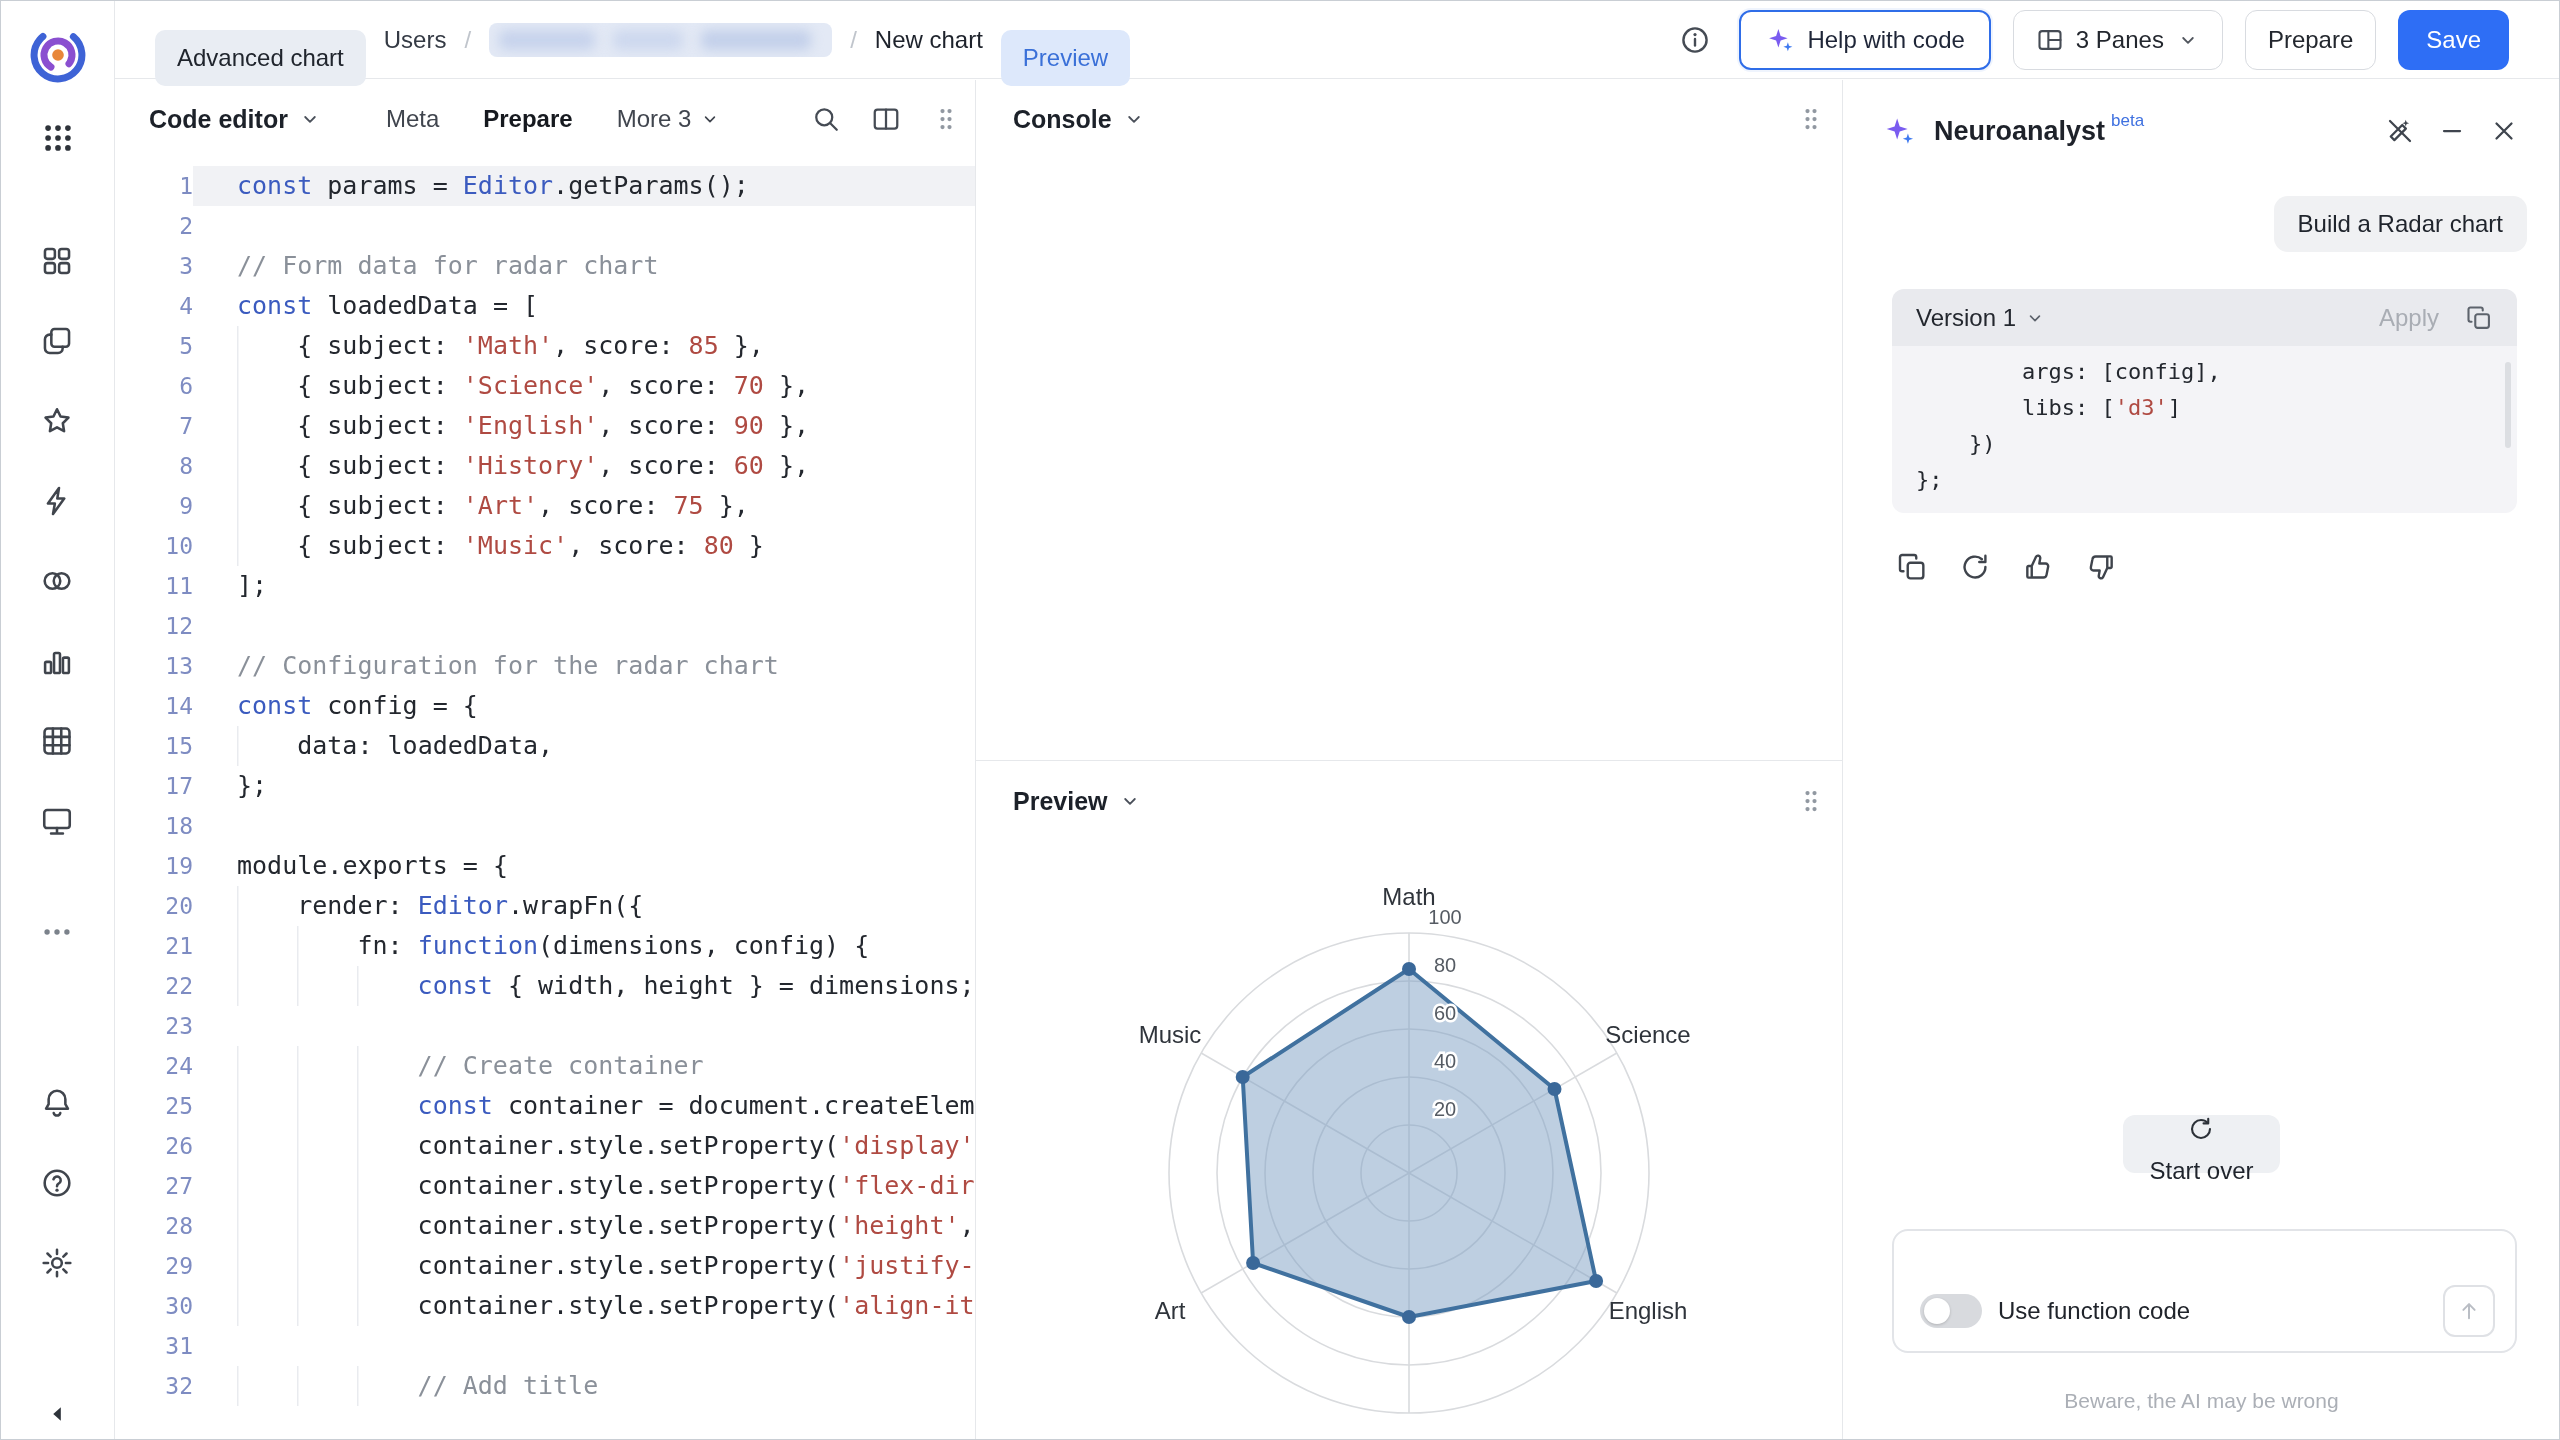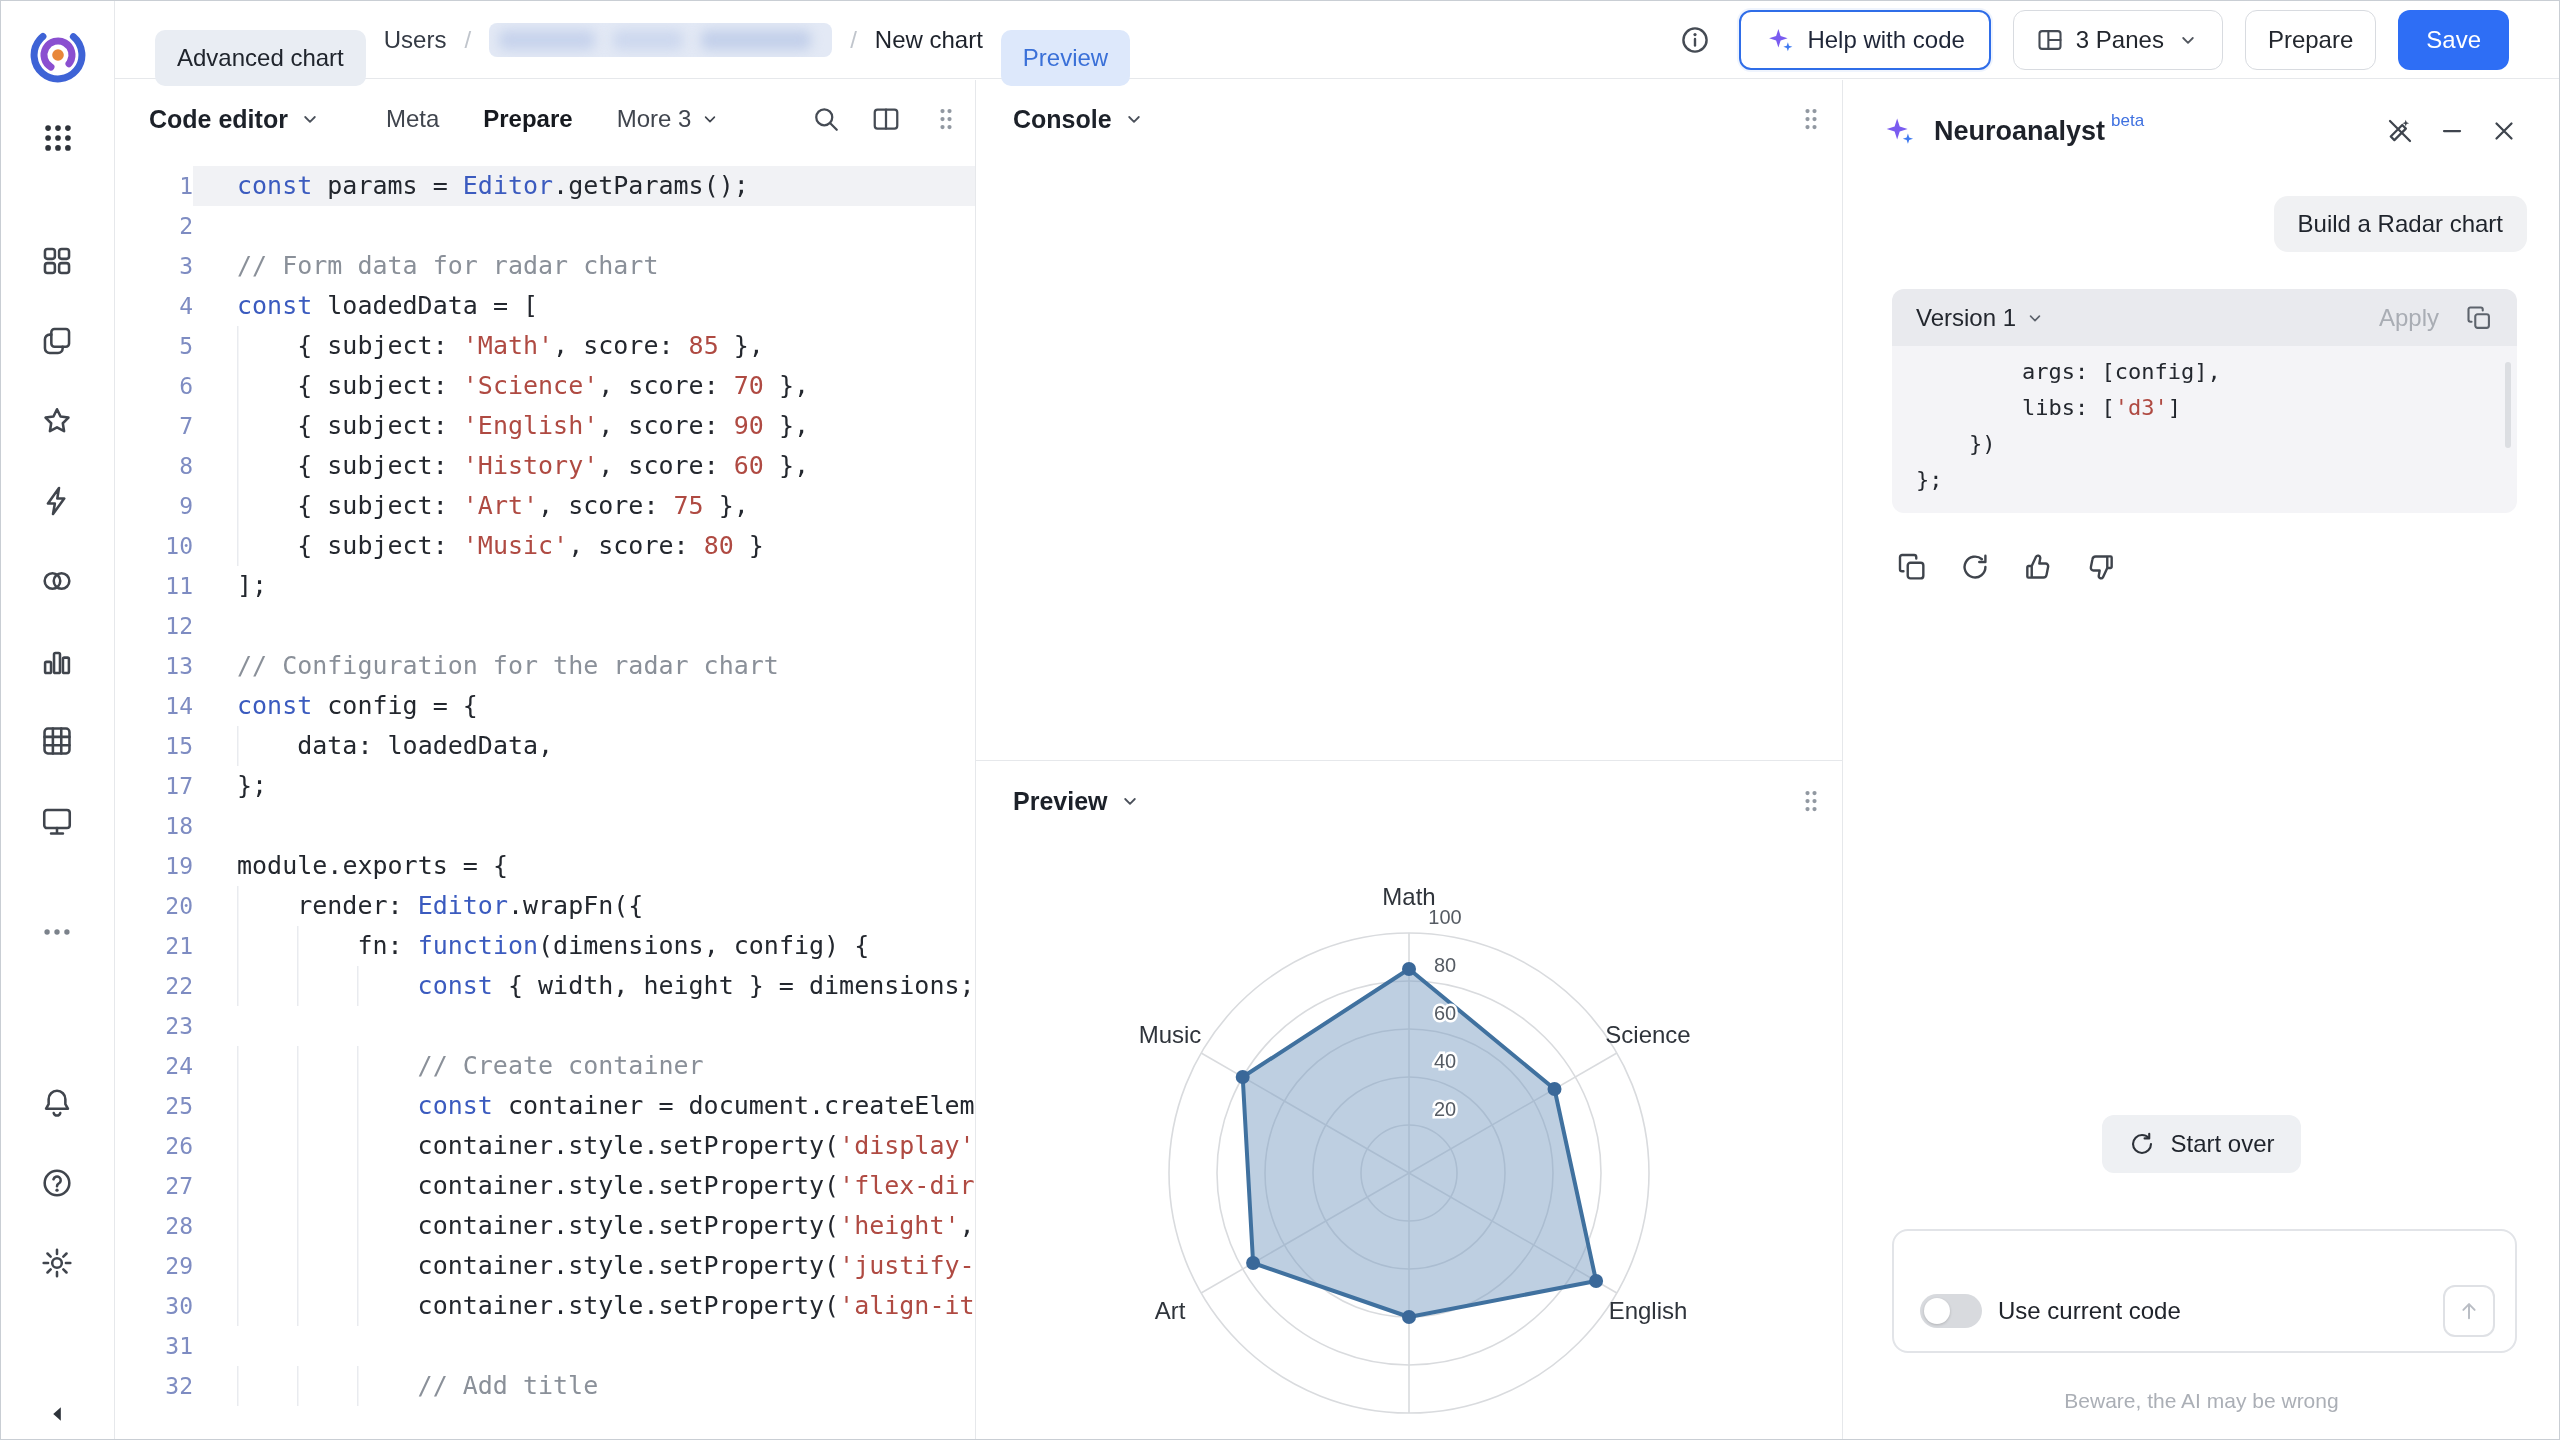--- a/index.html
+++ b/index.html
@@ -104,21 +104,21 @@
   .as-card-body { position:relative; height:167px; background:#f4f4f7; padding:8px 0 10px 24px; overflow:hidden;
                   font-family:"DejaVu Sans Mono", monospace; font-size:22px; }
   .as-card-body .cl { height:36px; line-height:36px; }
   .as-card-body .lc { padding-left:0; }
   .as-sb { position:absolute; right:6px; top:16px; width:6px; height:86px; border-radius:3px; background:#dcdee2; }
   .as-feedback { display:flex; align-items:center; gap:31px; margin:38px 0 0 52px; color:#3f444c; }
   .as-feedback .s-ic { width:32px; height:32px; cursor:pointer; color:#3f444c; }
   .as-spacer { flex:1; }
   .as-startover-row { display:flex; justify-content:center; }
   .btn-startover { height:58px; border:none; border-radius:12px; background:#eef0f3; display:inline-flex; align-items:center; gap:14px;
-                   padding:0 26px; font-size:24px; font-family:inherit; color:#1f242c; cursor:pointer; }
+                   padding:0 26px; font-size:24px; font-family:inherit; color:#1f242c; cursor:pointer;flex-direction:column; }
   .btn-startover .ic { color:#2c3138; }
   .as-input { margin:56px 42px 0 48px; height:124px; border:2px solid #e2e4e8; border-radius:16px; padding:10px 20px 14px 26px; display:flex; flex-direction:column; }
   .as-ph-input { border:none; outline:none; font-size:24px; font-family:inherit; color:#20242b; background:transparent; width:100%; }
   .as-ph-input::placeholder { color:#9aa0a8; }
   .as-input-row { margin-top:auto; display:flex; align-items:center; gap:16px; }
   .toggle { width:62px; height:34px; border-radius:17px; background:#d8dade; position:relative; flex:none; cursor:pointer; }
   .toggle i { position:absolute; left:4px; top:4px; width:26px; height:26px; border-radius:50%; background:#fff; box-shadow:0 1px 3px rgba(0,0,0,.18); }
   .as-toggle-label { font-size:24px; color:#20242b; }
   .send { width:52px; height:52px; border-radius:12px; border:2px solid #dfe1e5; background:#fff; color:#b9bdc4; display:flex; align-items:center; justify-content:center; cursor:pointer; }
   .as-disclaimer { text-align:center; font-size:21px; color:#abafb6; margin:36px 0 26px; }
@@ -552,21 +552,21 @@
           </svg>
         </span>
       <span>Start over</span>
     </button>
   </div>
   <div class="as-input">
     <div class="as-input-row">
       <span class="toggle">
           <i></i>
         </span>
-      <span class="as-toggle-label">Use current code</span>
+      <span class="as-toggle-label">Use function code</span>
       <span class="spacer"></span>
       <button class="send">
         <span class="ic ic-26" data-icon="arrow-up">
             <svg viewBox="0 0 24 24" fill="none" stroke="currentColor" stroke-width="1.8" stroke-linecap="round" stroke-linejoin="round">
               <path d="M12 18.8V5.8M6.8 11L12 5.6 17.2 11"></path>
             </svg>
           </span>
       </button>
     </div>
   </div>

